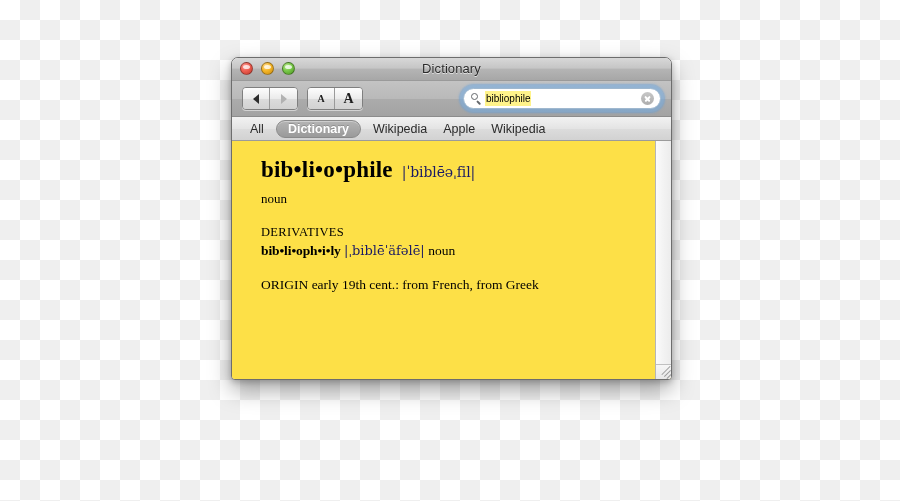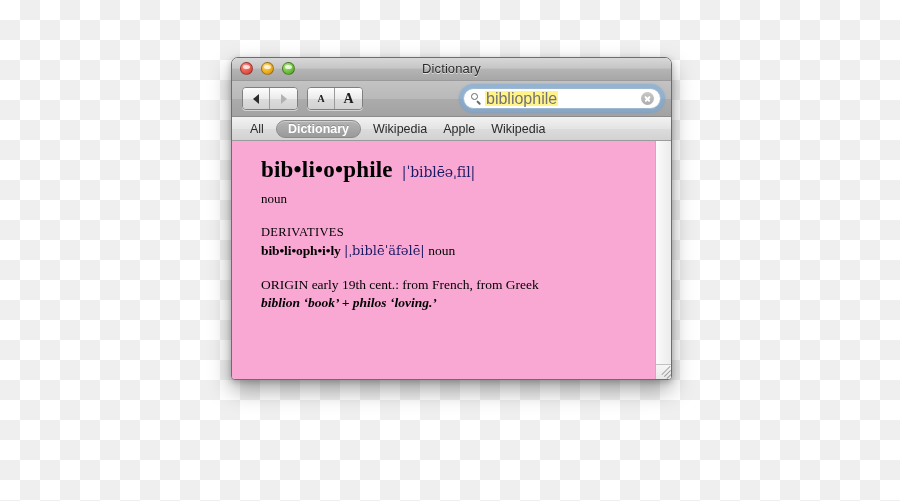--- a/index.html
+++ b/index.html
@@ -173,22 +173,22 @@
   .mag-icon .handle {
     position: absolute;
     left: 6px; top: 6.5px;
     width: 5px; height: 1.6px;
     background: #63676b;
     transform: rotate(45deg);
     transform-origin: left center;
     border-radius: 1px;
   }
   .search-text {
-    font-size: 16px;
-    color: #737373;
+    font-size: 10px;
+    color: #000000;
     background: #fff38a;
     padding: 1px 1px;
     font-family: "Liberation Sans", sans-serif;
     white-space: nowrap;
     line-height: 13px;
   }
   .clear-btn {
     margin-left: auto;
     width: 13px; height: 13px;
     border-radius: 50%;
@@ -234,21 +234,21 @@
     padding: 1px 11px;
     border: 1px solid #8a8a8a;
     box-shadow: inset 0 1px 0 rgba(255,255,255,0.35);
     text-shadow: 0 -1px 0 rgba(0,0,0,0.18);
   }
 
   
   .content-area {
     position: relative;
     height: calc(100% - 22px - 36px - 24px);
-    background: #f9a8d4;
+    background: #fde047;
     display: flex;
     gap: 17px;
   }
   .entry {
     flex: 1 1 auto;
     padding: 16px 18px 10px 29px;
     box-sizing: border-box;
     font-family: "Liberation Serif", serif;
     color: #000;
     overflow: hidden;
@@ -410,21 +410,20 @@
 
       <div class="deriv-row">
         <span class="deriv-word">bib•li•oph•i•ly</span>
         <span class="deriv-pron">|ˌbiblēˈäfəlē|</span>
         <span class="deriv-pos">noun</span>
       </div>
 
       <div class="origin">
         <span>ORIGIN</span>
         <span>early 19th cent.: from French, from Greek</span><br>
-        <span class="origin-etym">biblion ‘book’ + philos ‘loving.’</span>
       </div>
 
     </div>
 
     <div class="scrollbar">
       <div class="grip">
         <i></i>
           <i></i>
           <i></i>
       </div>

